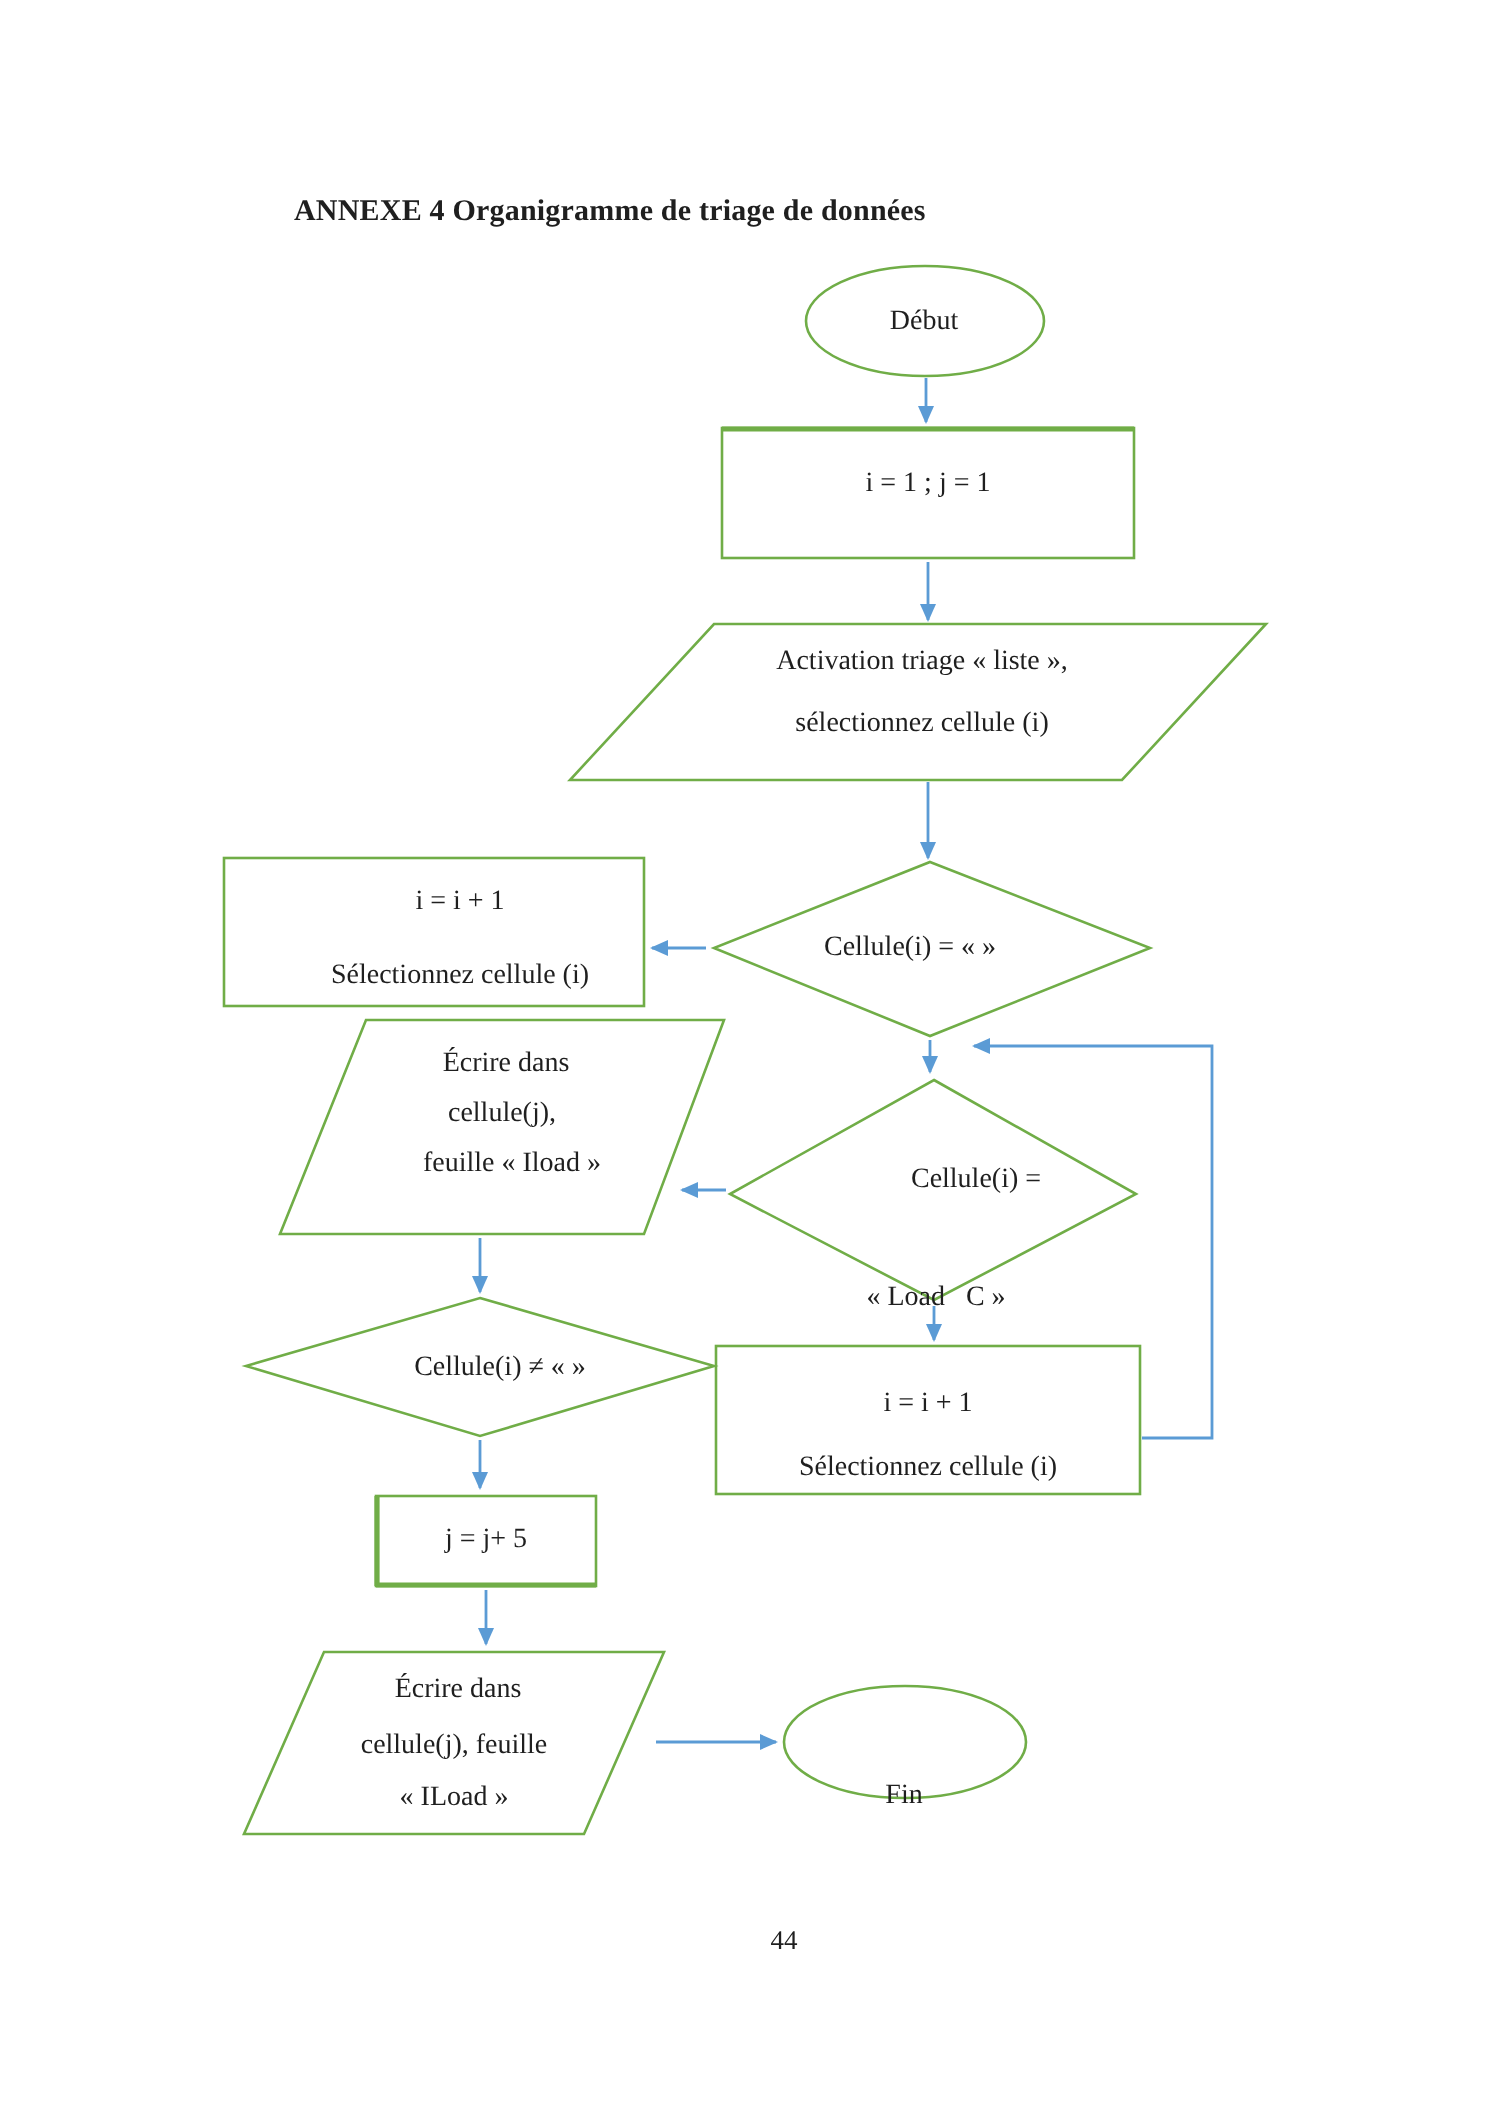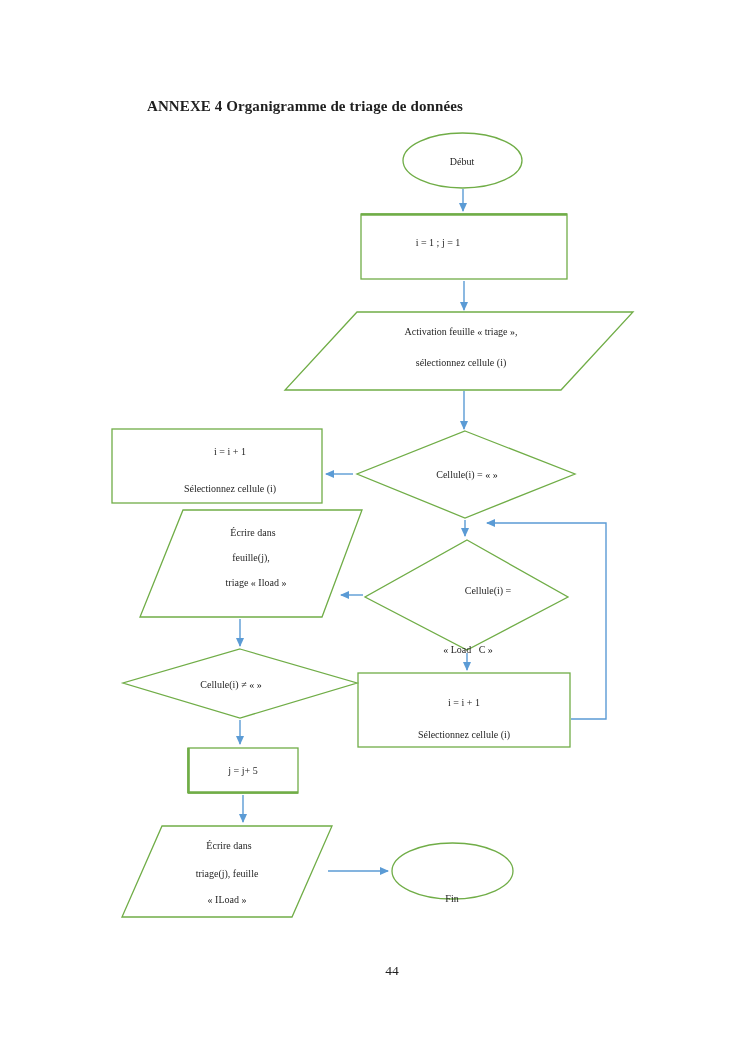--- a/index.html
+++ b/index.html
@@ -32,21 +32,21 @@
   .arrows line, .arrows path {
     stroke: var(--arrow, #5B9BD5);
     stroke-width:1.4;
     fill:none;
   }
   .ah { fill: var(--arrow, #5B9BD5); }
   .lbl {
     position:absolute;
     transform:translate(-50%,-50%);
     white-space:nowrap;
-    font-size:10px;
+    font-size:14px;
     line-height:1.1;
     color: var(--text, #1f1f1f);
   }
   #page-number { font-size:13.5px;font-family:Liberation Serif, serif; }
 </style>
 </head>
 <body>
 
 <div id="page">
 
@@ -99,45 +99,45 @@
       <line x1="467" y1="653" x2="467" y2="670" marker-end="url(#arw)"></line>
       <line x1="240" y1="720" x2="240" y2="744" marker-end="url(#arw)"></line>
       <line x1="243" y1="795" x2="243" y2="822" marker-end="url(#arw)"></line>
       <line x1="328" y1="871" x2="388" y2="871" marker-end="url(#arw)"></line>
       <path d="M 571,719 L 606,719 L 606,523 L 487,523" marker-end="url(#arw)"></path>
     </g>
   </svg>
 
   <div class="lbl" style="left:462px; top:161px">Début</div>
 
-  <div class="lbl" style="left:438px; top:242px">i = 1 ; j = 1</div>
+  <div class="lbl" style="left:464px; top:242px">i = 1 ; j = 1</div>
 
-  <div class="lbl" style="left:461px; top:331px">Activation feuille « triage »,</div>
+  <div class="lbl" style="left:461px; top:331px">Activation triage « liste »,</div>
   <div class="lbl" style="left:461px; top:362px">sélectionnez cellule (i)</div>
 
-  <div class="lbl" style="left:467px; top:474px">Cellule(i) = « »</div>
+  <div class="lbl" style="left:455px; top:474px">Cellule(i) = « »</div>
 
   <div class="lbl" style="left:230px; top:451px">i = i + 1</div>
   <div class="lbl" style="left:230px; top:488px">Sélectionnez cellule (i)</div>
 
   <div class="lbl" style="left:253px; top:532px">Écrire dans</div>
-  <div class="lbl" style="left:251px; top:557px">feuille(j),</div>
-  <div class="lbl" style="left:256px; top:582px">triage « Iload »</div>
+  <div class="lbl" style="left:251px; top:557px">cellule(j),</div>
+  <div class="lbl" style="left:256px; top:582px">feuille « Iload »</div>
 
   <div class="lbl" style="left:488px; top:590px">Cellule(i) =</div>
   <div class="lbl" style="left:468px; top:649px">« Load &nbsp;&nbsp;C »</div>
 
   <div class="lbl" style="left:464px; top:702px">i = i + 1</div>
   <div class="lbl" style="left:464px; top:734px">Sélectionnez cellule (i)</div>
 
-  <div class="lbl" style="left:231px; top:684px">Cellule(i) ≠ « »</div>
+  <div class="lbl" style="left:250px; top:684px">Cellule(i) ≠ « »</div>
 
   <div class="lbl" style="left:243px; top:770px">j = j+ 5</div>
 
   <div class="lbl" style="left:229px; top:845px">Écrire dans</div>
-  <div class="lbl" style="left:227px; top:873px">triage(j), feuille</div>
+  <div class="lbl" style="left:227px; top:873px">cellule(j), feuille</div>
   <div class="lbl" style="left:227px; top:899px">« ILoad »</div>
 
   <div class="lbl" style="left:452px; top:898px">Fin</div>
 
   <div class="lbl" id="page-number" style="left:392px; top:971px">44</div>
 
 </div>
 
 </body></html>

